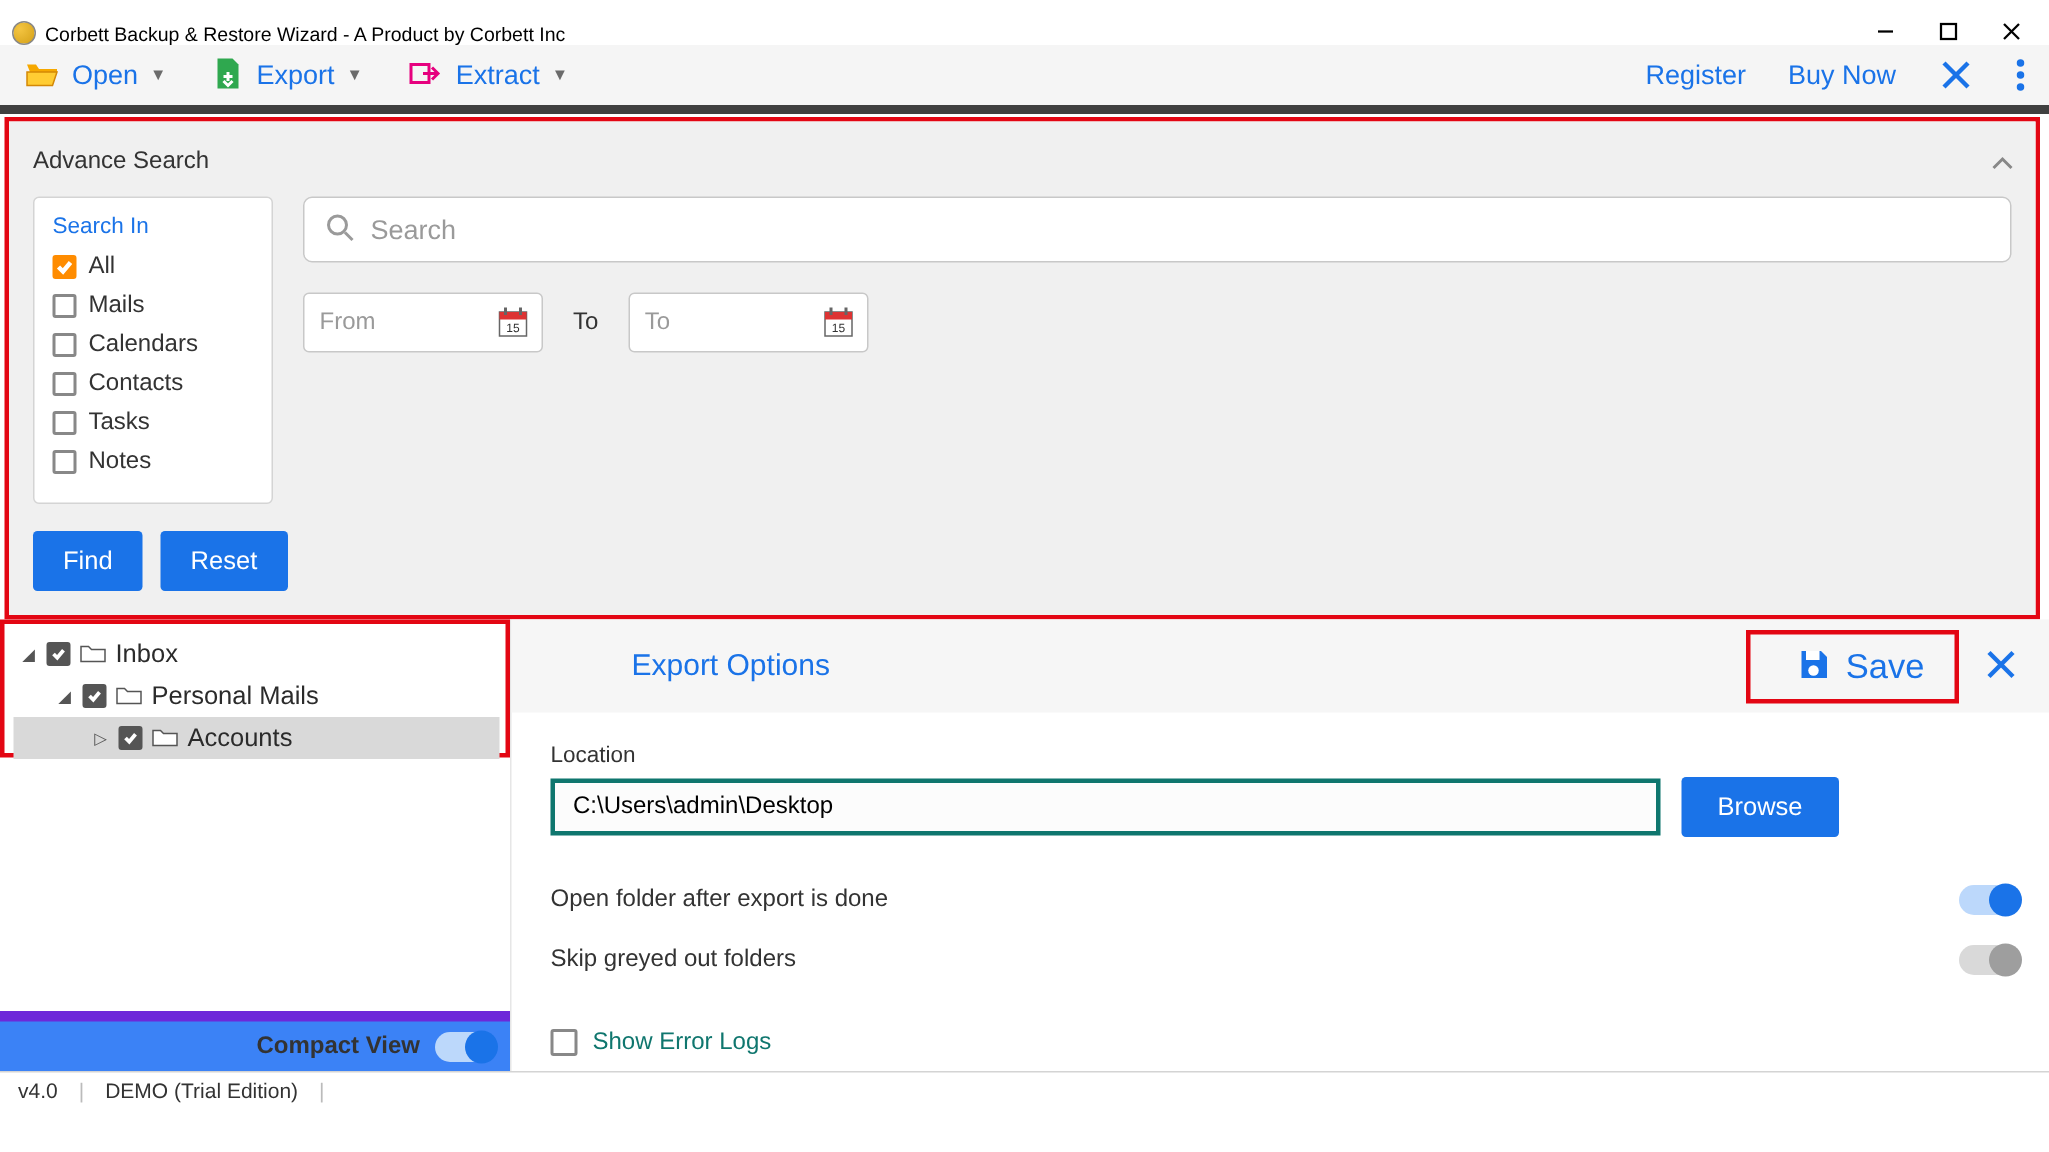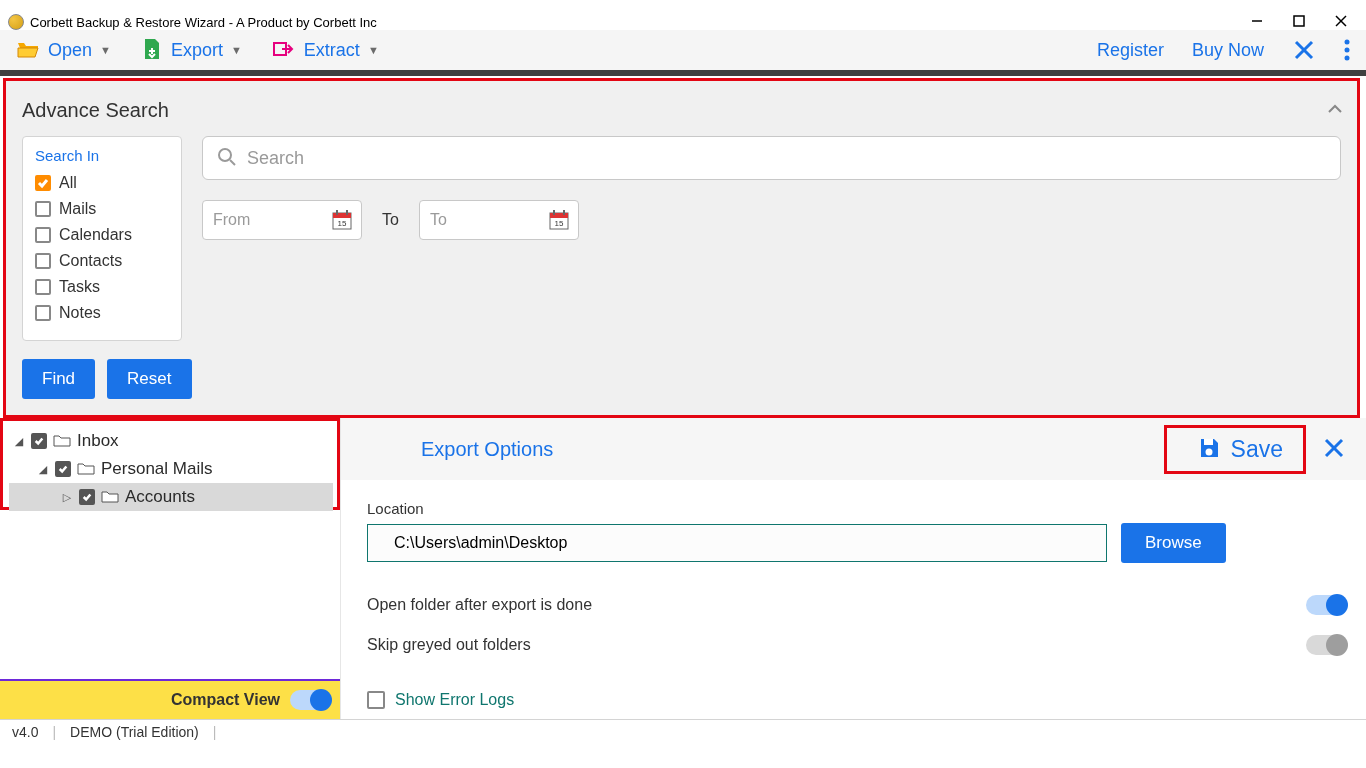--- a/index.html
+++ b/index.html
@@ -20,21 +20,21 @@
 .toolbar .tb-caret { color: #6b6b6b; font-size: 11px; }
 .toolbar .right { margin-left: auto; display: flex; align-items: center; gap: 28px; }
 .toolbar .right .link { color: #1a73e8; font-size: 18px; font-weight: 500; cursor: pointer; }
 .toolbar .right .icon-btn { cursor: pointer; display:flex; align-items:center; justify-content:center; }
 
 
 .red-box-search { border: 3px solid #e30613; margin: 2px 6px 0 3px; padding: 0; }
 
 
 .adv-search { background: #f0f0f0; padding: 18px 16px 16px 16px; position: relative; }
-.adv-title { font-size: 20px; color: #333; margin-bottom: 14px; }
+.adv-title { font-size: 16px; color: #333; margin-bottom: 14px; }
 .adv-collapse { position: absolute; right: 14px; top: 20px; cursor: pointer; color: #888; }
 .adv-body { display: flex; gap: 20px; align-items:flex-start; }
 .search-in-box { background: #fff; border: 1px solid #d4d4d4; border-radius: 4px; width: 160px; padding: 10px 12px; }
 .search-in-title { color: #1a73e8; font-size: 15px; margin-bottom: 10px; }
 .si-item { display: flex; align-items: center; gap: 8px; margin-bottom: 8px; cursor:pointer; }
 .si-item .cb { width: 16px; height: 16px; border: 2px solid #888; border-radius: 2px; display:flex; align-items:center; justify-content:center; }
 .si-item .cb.checked { background:#ff8c00; border-color:#ff8c00; }
 .si-item .cb.checked svg { stroke:#fff; stroke-width:3; fill:none; }
 .si-item .lbl { font-size: 16px; color: #333; }
 .search-right { flex: 1; }
@@ -60,35 +60,35 @@
 .tree-caret { width:12px; color:#555; font-size:11px; display:inline-block; text-align:center; }
 .tree-cb { width:16px; height:16px; border:2px solid #555; border-radius:2px; background:#555; display:flex; align-items:center; justify-content:center; }
 .tree-cb svg { stroke:#fff; stroke-width:3; fill:none; }
 .tree-folder { width:18px; height:14px; }
 .tree-label { font-size:17px; color:#2b2b2b; }
 .tree-row.l1 { padding-left: 4px; }
 .tree-row.l2 { padding-left: 28px; }
 .tree-row.l3 { padding-left: 52px; }
 
 .tree-bottom { position:relative; height: calc(100% - 92px); }
-.compact-bar { position:absolute; bottom:0; left:0; right:0; height:40px; border-top:2px solid #6d28d9; display:flex; align-items:center; justify-content:flex-end; gap:10px; padding:0 10px; background:#fde047; }
+.compact-bar { position:absolute; bottom:0; left:0; right:0; height:40px; border-top:7px solid #6d28d9; display:flex; align-items:center; justify-content:flex-end; gap:10px; padding:0 10px; background:#3b82f6; }
 .compact-lbl { font-size:16px; font-weight:600; color:#333; }
 
 
 .export-panel { flex:1; background:#fff; border-left:1px solid #e6e6e6; display:flex; flex-direction:column; position:relative; }
 .export-header { height:62px; background:#f6f6f6; display:flex; align-items:center; padding:0 20px 0 80px; }
 .export-title { font-size:20px; color:#1a73e8; }
 .export-header-right { margin-left:auto; display:flex; align-items:center; gap:16px; }
 .save-box { border:3px solid #e30613; display:flex; align-items:center; gap:10px; padding:8px 20px 8px 30px; cursor:pointer; }
 .save-label { color:#1a73e8; font-size:23px; font-weight:500; }
 .close-export { cursor:pointer; }
 .export-body { padding:20px 20px 0 26px; }
 .field-label { font-size:15px; color:#333; margin-bottom:6px; }
 .loc-row { display:flex; gap:14px; align-items:center; margin-bottom:22px; }
-.loc-input { flex:1; max-width:740px; height:38px; border:1px solid #0f766e; padding:0 26px; font-size:16px; background:#fcfcfc; }
+.loc-input { flex:1; max-width:740px; height:38px; border:3px solid #0f766e; padding:0 12px; font-size:16px; background:#fcfcfc; }
 .opt-row { display:flex; align-items:center; height:40px; gap:10px;justify-content:space-between; }
 .opt-label { font-size:16px; color:#333; width:370px; }
 .toggle { width:40px; height:20px; border-radius:12px; position:relative; cursor:pointer; }
 .toggle.on { background:#bcd8fb; }
 .toggle.off { background:#d9d9d9; }
 .toggle .knob { width:22px; height:22px; border-radius:50%; position:absolute; top:-1px; }
 .toggle.on .knob { right:-2px; background:#1a73e8; }
 .toggle.off .knob { right:-2px; background:#9e9e9e; }
 .check-row { display:flex; align-items:center; gap:10px; margin-top:26px; }
 .check-row .cb2 { width:18px; height:18px; border:2px solid #888; border-radius:2px; }

